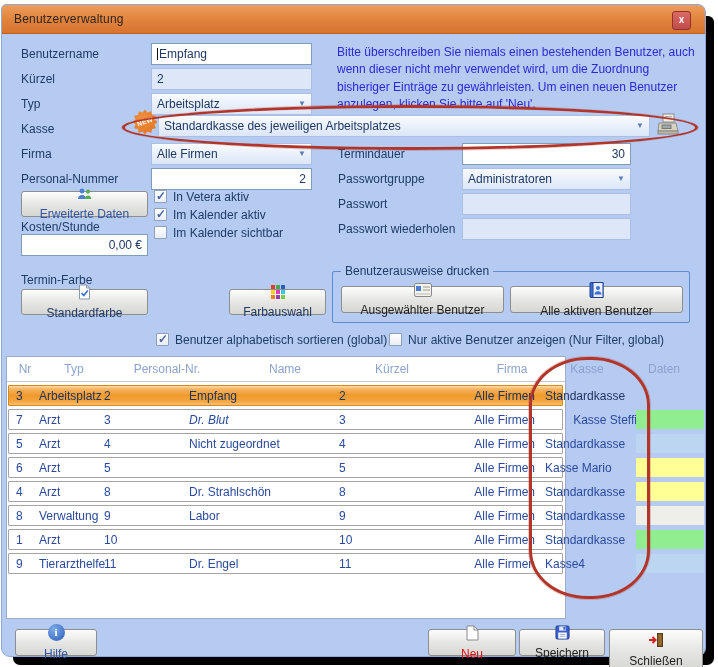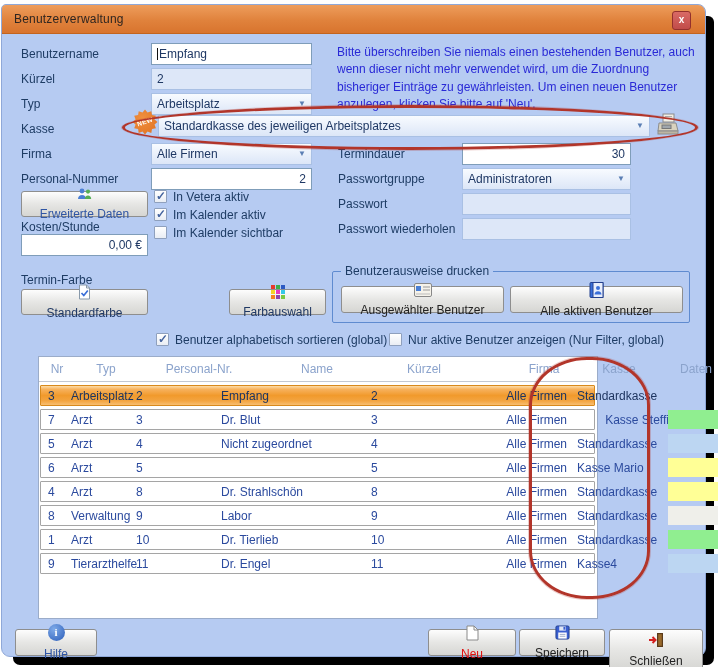--- a/index.html
+++ b/index.html
@@ -73,21 +73,21 @@
   .cb-lbl{position:absolute;font-size:12px;color:#1E3C64;white-space:nowrap;}
   .groupbox{
     position:absolute;border:1px solid #5F8BD0;border-radius:2px;box-sizing:border-box;
   }
   .groupbox-label{
     position:absolute;top:-8px;left:8px;padding:0 4px;background:#B6CBF2;
     font-size:12px;color:#1E3C64;white-space:nowrap;
   }
   .table{
     position:absolute;left:4px;top:351px;width:560px;height:263px;
-    background:#FFFFFF;border:1px solid #9BACC9;box-sizing:border-box;margin-left:32px;
+    background:#FFFFFF;border:1px solid #9BACC9;box-sizing:border-box;
   }
   .th{
     position:absolute;top:5px;font-size:12px;color:#8BA3CC;text-align:center;white-space:nowrap;
   }
   .header-line{position:absolute;left:0;right:0;top:24px;border-top:1px solid #C3C8D2;}
   .trow{
     position:absolute;left:1px;right:2px;height:21px;
     background:#FFFFFF;border:1px solid #A5A5A5;border-radius:1px;box-sizing:border-box;
   }
   .trow.selected{
@@ -281,21 +281,21 @@
           <span class="cell" style="left: 95px; width: 85px;">2</span>
           <span class="cell" style="left: 180px; width: 148px;">Empfang</span>
           <span class="cell" style="left: 330px; width: 92px;">2</span>
           <span class="cell right" style="left: 420px; width: 106px;">Alle Firmen</span>
           <span class="cell" style="left: 536px; width: 92px;">Standardkasse</span>
         </div>
         <div class="trow" style="top: 52px;">
           <span class="cell" style="left: 7px; width: 24px;">7</span>
           <span class="cell" style="left: 30px; width: 66px;">Arzt</span>
           <span class="cell" style="left: 95px; width: 85px;">3</span>
-          <span class="cell" style="left: 180px; width: 148px;">Dr. Blut</span>
+          <span class="cell" style="left: 180px; width: 148px; font-style: italic;">Dr. Blut</span>
           <span class="cell" style="left: 330px; width: 92px;">3</span>
           <span class="cell right" style="left: 420px; width: 106px;">Alle Firmen</span>
           <span class="cell" style="left: 536px; width: 92px; text-align: right;">Kasse Steffi</span>
           <div class="swatch" style="left: 627px; width: 68px; background: rgb(144, 238, 144);"></div>
         </div>
         <div class="trow" style="top: 76px;">
           <span class="cell" style="left: 7px; width: 24px;">5</span>
           <span class="cell" style="left: 30px; width: 66px;">Arzt</span>
           <span class="cell" style="left: 95px; width: 85px;">4</span>
           <span class="cell" style="left: 180px; width: 148px;">Nicht zugeordnet</span>
@@ -330,21 +330,20 @@
           <span class="cell" style="left: 180px; width: 148px;">Labor</span>
           <span class="cell" style="left: 330px; width: 92px;">9</span>
           <span class="cell right" style="left: 420px; width: 106px;">Alle Firmen</span>
           <span class="cell" style="left: 536px; width: 92px;">Standardkasse</span>
           <div class="swatch" style="left: 627px; width: 68px; background: rgb(239, 239, 234);"></div>
         </div>
         <div class="trow" style="top: 172px;">
           <span class="cell" style="left: 7px; width: 24px;">1</span>
           <span class="cell" style="left: 30px; width: 66px;">Arzt</span>
           <span class="cell" style="left: 95px; width: 85px;">10</span>
-          <span class="cell" style="left: 180px; width: 148px;">Dr. Tierlieb</span>
           <span class="cell" style="left: 330px; width: 92px;">10</span>
           <span class="cell right" style="left: 420px; width: 106px;">Alle Firmen</span>
           <span class="cell" style="left: 536px; width: 92px;">Standardkasse</span>
           <div class="swatch" style="left: 627px; width: 68px; background: rgb(144, 238, 144);"></div>
         </div>
         <div class="trow" style="top: 196px;">
           <span class="cell" style="left: 7px; width: 24px;">9</span>
           <span class="cell" style="left: 30px; width: 66px;">Tierarzthelfer</span>
           <span class="cell" style="left: 95px; width: 85px;">11</span>
           <span class="cell" style="left: 180px; width: 148px;">Dr. Engel</span>

